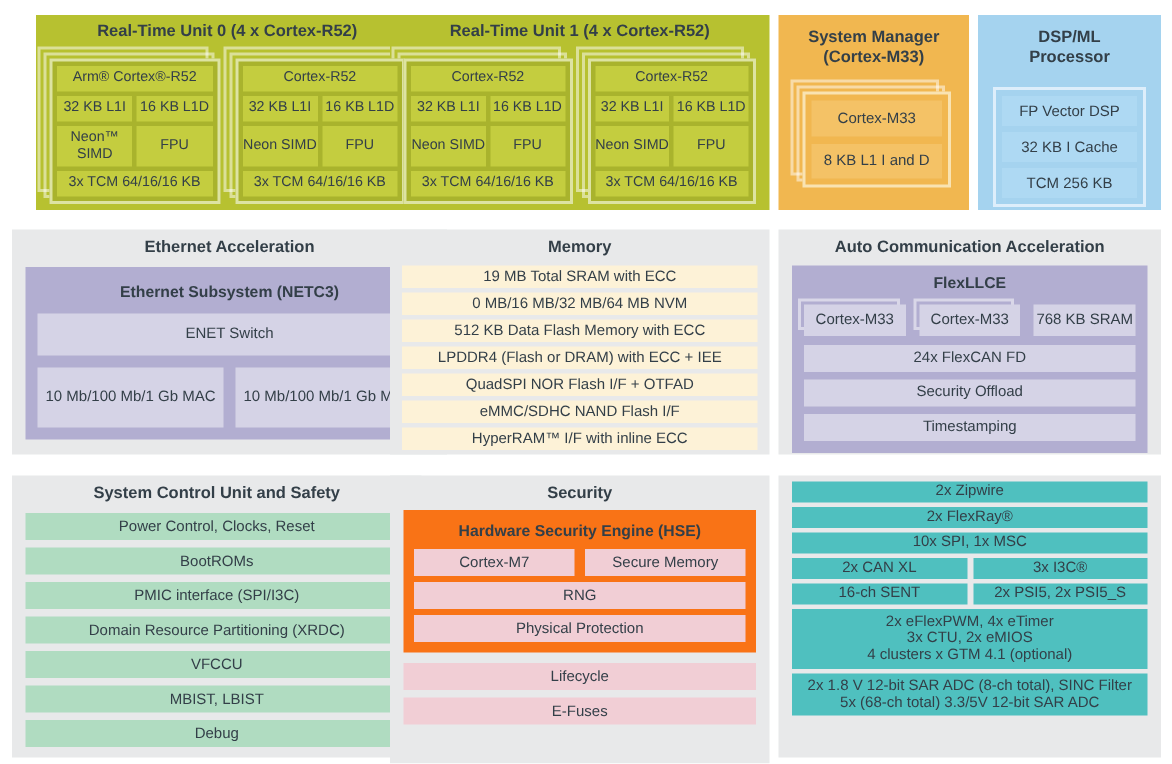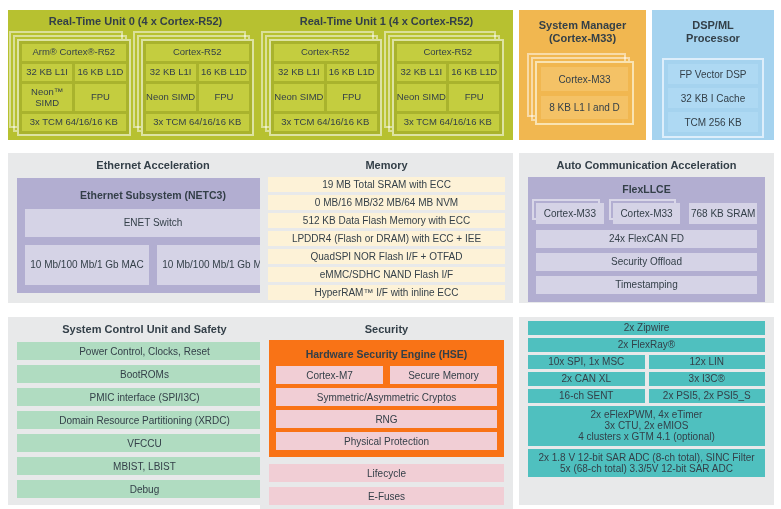--- a/index.html
+++ b/index.html
@@ -83,21 +83,21 @@
   .pair{display:flex;gap:4px;}
   .pair>.tcell{flex:1;height:14px;}
   .t-multi{flex-direction:column;padding:3px 0;}
   .t-multi span{display:block;}
 </style>
 </head>
 <body>
 
 <div class="canvas">
 
-  <div class="block green" style="left:8px;top:10px;width:255px;height:130px">
+  <div class="block green" style="left:24px;top:10px;width:255px;height:130px">
     <div class="bt">Real-Time Unit 0 (4 x Cortex-R52)</div>
     <div class="cores">
       <div class="stk dbl">
         <div class="core-inner">
           <div class="gcell h17">Arm® Cortex®-R52</div>
           <div class="grow">
             <div class="gcell h17">32 KB L1I</div>
             <div class="gcell h17">16 KB L1D</div>
           </div>
           <div class="grow">
@@ -246,38 +246,36 @@
 
   <div class="block panel" style="left:260px;top:317px;width:253px;height:224px">
     <div class="bt">Security</div>
     <div class="hse">
       <div class="hse-title">Hardware Security Engine (HSE)</div>
       <div class="hse-top">
         <div class="hcell">Cortex-M7</div>
         <div class="hcell">Secure Memory</div>
       </div>
       <div class="hse-rows">
-        <div class="hcell">Symmetric/Asymmetric Cryptos</div>
         <div class="hcell">RNG</div>
         <div class="hcell">Physical Protection</div>
       </div>
     </div>
     <div class="sec-rows">
       <div class="hcell">Lifecycle</div>
       <div class="hcell">E-Fuses</div>
     </div>
   </div>
 
   <div class="block panel" style="left:519px;top:317px;width:255px;height:188px">
     <div class="conn-rows">
       <div class="tcell t1">2x Zipwire</div>
       <div class="tcell t1">2x FlexRay®</div>
       <div class="pair">
         <div class="tcell">10x SPI, 1x MSC</div>
-        <div class="tcell">12x LIN</div>
       </div>
       <div class="pair">
         <div class="tcell">2x CAN XL</div>
         <div class="tcell">3x I3C®</div>
       </div>
       <div class="pair">
         <div class="tcell">16-ch SENT</div>
         <div class="tcell">2x PSI5, 2x PSI5_S</div>
       </div>
       <div class="tcell t-multi">

